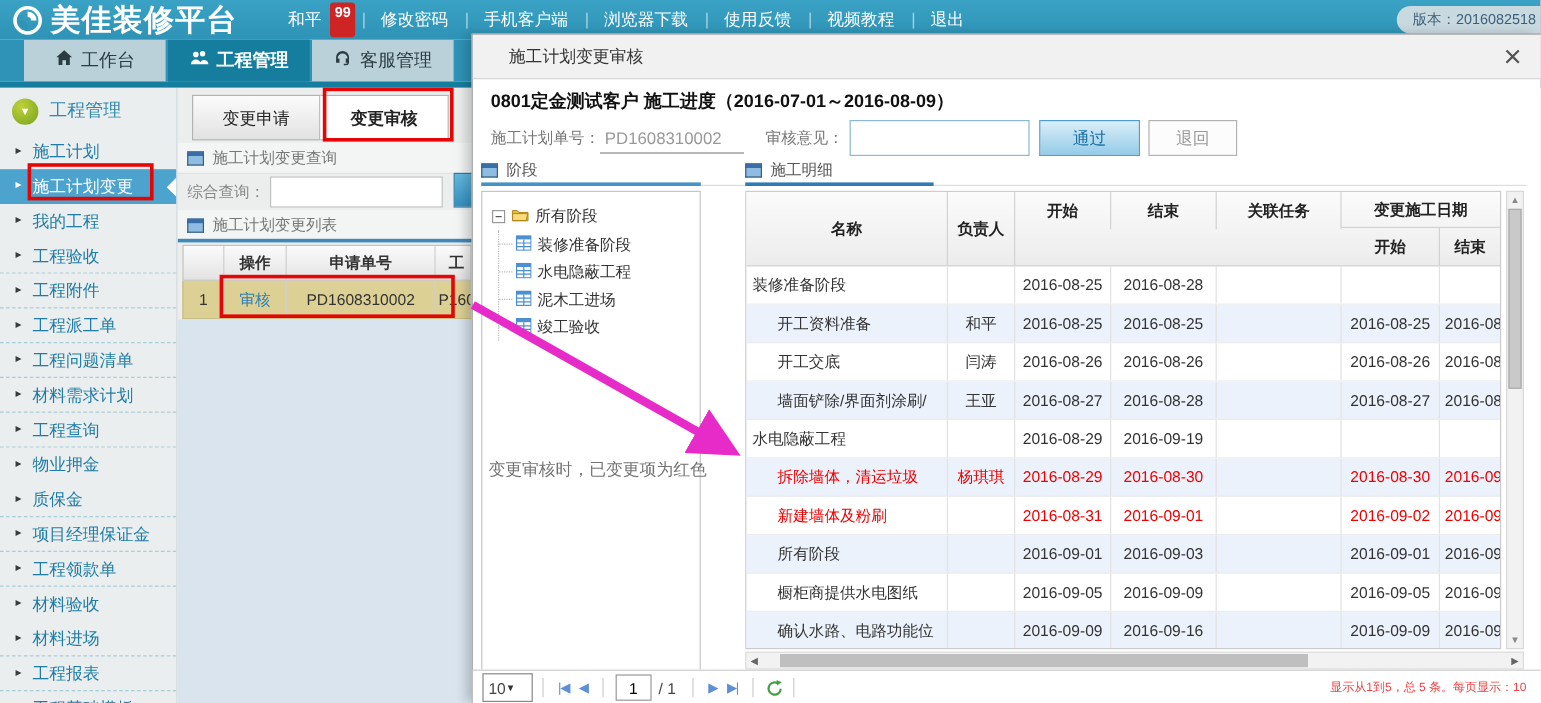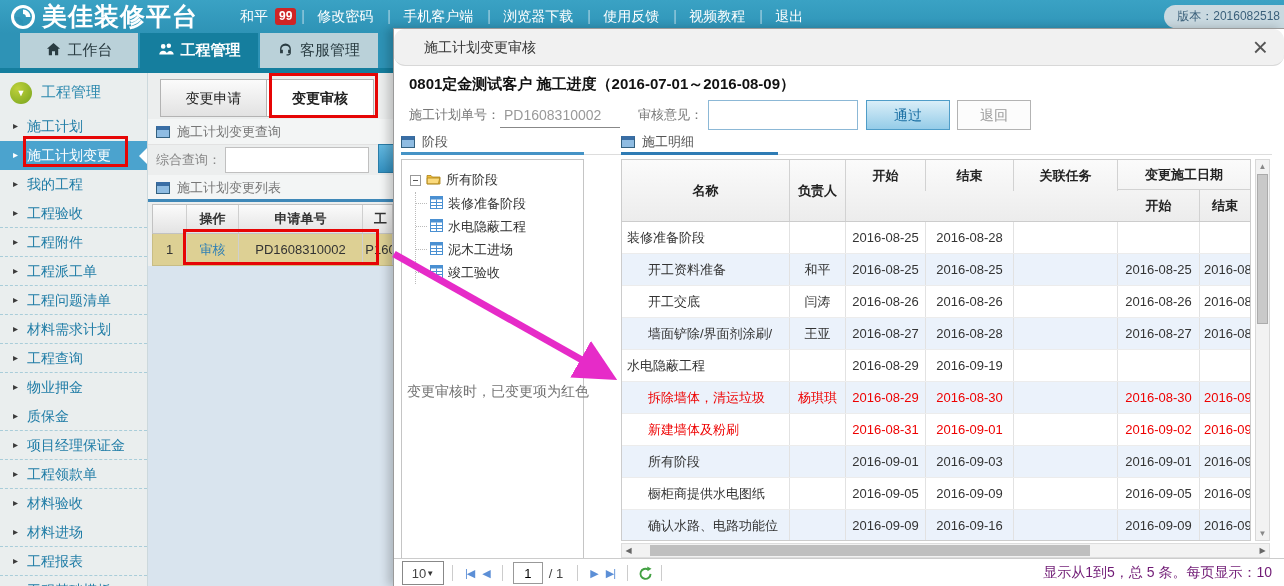--- a/index.html
+++ b/index.html
@@ -6,21 +6,21 @@
   body { font-family:"Liberation Sans","DejaVu Sans",sans-serif; background:#fff; }
   #app { position:relative; width:1284px; height:586px; overflow:hidden; background:#eceeee; }
 
   
   .topbar { position:absolute; top:0; left:0; width:100%; height:33px;
     background:linear-gradient(#3aa2c4,#2e93b6); color:#fff; display:flex; align-items:center; z-index:5; }
   .logo { margin-left:10px; display:flex; align-items:center; }
   .brand { font-size:25px; font-weight:bold; margin-left:6px; letter-spacing:1px; }
   .userbox { margin-left:42px; display:flex; align-items:center; font-size:14px; }
   .badge { background:#cf2424; border-radius:3px; padding:0 4px; margin-left:7px; font-size:12px;
-    height:17px; line-height:17px; font-weight:bold; }
+    height:29px; line-height:17px; font-weight:bold; }
   .tmenu { display:flex; margin-left:6px; }
   .tmenu-item { padding:0 15px; position:relative; font-size:14px; cursor:pointer; }
   .tmenu-item::before { content:"|"; position:absolute; left:-1px; color:#a6d2e2; }
   .version { position:absolute; right:-14px; top:5px; height:23px; line-height:23px; background:#c9d9e0;
     color:#3b607a; font-size:12px; padding:0 18px 0 13px; border-radius:12px; white-space:nowrap; }
 
   
   .navtabs { position:absolute; top:33px; left:0; width:100%; height:35px; background:#2e93b6;
     display:flex; padding-left:20px; z-index:4; }
   .ntab { width:118px; display:flex; align-items:center; justify-content:center; gap:7px; font-size:15px;
@@ -73,21 +73,21 @@
   .mtrow { position:absolute; top:161px; left:4px; right:0; height:32px; display:flex; align-items:stretch;
     background:#ddd094; border:1px solid #c8bd85; border-top:none; font-size:13px; color:#333; }
   .oplink { color:#2d7fb5; cursor:pointer; }
   .mempty { position:absolute; top:193px; left:0; right:0; bottom:0; background:#d9e4ee; }
 
   
   .modal { position:absolute; left:393px; top:28px; right:0; bottom:0; background:#fff;
     border:1px solid #9a9a9a; border-right:none; border-bottom:none;
     box-shadow:-5px 0 9px rgba(0,0,0,.2); z-index:10; }
   .mo-title { height:37px; background:#f1f1f1; border-bottom:1px solid #d8d8d8; line-height:36px;
-    padding-left:30px; font-size:14px; color:#333;border-radius:11px; }
+    padding-left:30px; font-size:14px; color:#333; }
   .mo-close { position:absolute; top:3px; right:16px; font-size:26px; color:#555; cursor:pointer;
     line-height:30px; }
   .mo-sub { position:absolute; left:15px; top:46px; font-size:15px; font-weight:bold; color:#111; }
   .mo-form { position:absolute; top:70px; left:15px; height:32px; display:flex; align-items:center;
     font-size:13px; color:#777; }
   .plan-no { width:120px; border-bottom:1px solid #888; color:#999; font-size:14px; padding:5px 0 4px 4px;
     white-space:nowrap; }
   .lbl2 { margin-left:18px; }
   .opinion { width:150px; height:30px; border:1px solid #8cb8d6; margin-left:5px;
     font:13px "Liberation Sans","DejaVu Sans",sans-serif; padding:0 5px; }
@@ -138,29 +138,29 @@
     border:1px solid #d8d8d8; }
   .varr { position:absolute; left:0; right:0; text-align:center; font-size:8px; color:#888; height:13px; line-height:13px; cursor:pointer; }
   .vthumb { position:absolute; top:14px; left:1px; right:1px; height:150px; background:#c9c9c9; border:1px solid #ababab; cursor:pointer; }
   .hscroll { position:absolute; left:227px; top:514px; width:649px; height:15px; background:#f2f2f2; border:1px solid #ddd; }
   .harr { position:absolute; top:0; bottom:0; width:13px; text-align:center; font-size:8px; color:#666; line-height:14px; cursor:pointer; }
   .hthumb { position:absolute; top:1px; bottom:1px; left:28px; width:440px; background:#bfbfbf; cursor:pointer; }
 
   .mo-foot { position:absolute; left:0; right:0; top:529px; height:29px; border-top:1px solid #ccc;
     background:#fff; display:flex; align-items:center; padding-left:8px; font-size:13px; color:#444; }
   .psize { width:42px; height:24px; border:1px solid #888; display:flex; align-items:center;
-    justify-content:center; padding:0 4px; background:#fff; cursor:pointer; }
+    justify-content:flex-start; padding:0 4px; background:#fff; cursor:pointer; }
   .psize .dn { font-size:8px; color:#333; }
   .fsep { width:1px; height:16px; background:#ccc; margin:0 8px; flex:none; }
   .pgi { color:#5c8fd6; font-size:11px; margin:0 4px; cursor:pointer; letter-spacing:-1px; }
   .pginput { width:30px; height:22px; border:1px solid #999; text-align:center; margin-left:2px;
     font:13px "Liberation Sans","DejaVu Sans",sans-serif; }
   .pgtotal { margin:0 6px; color:#444; }
   .refresh { margin-left:2px; cursor:pointer; display:flex; align-items:center; }
-  .fsummary { position:absolute; right:12px; font-size:14px; color:#701a75; }
+  .fsummary { position:absolute; right:12px; font-size:10px; color:#ef4444; }
 
   
   .ann-box { position:absolute; border:3px solid #e60505; z-index:40; pointer-events:none; }
   .ann-note { position:absolute; left:407px; top:383px; font-size:14px; color:#737373; z-index:41; white-space:nowrap; }
   .ann-arrow { position:absolute; left:0; top:0; z-index:42; pointer-events:none; }
 </style>
 </head>
 <body>
 
 <div id="app">

